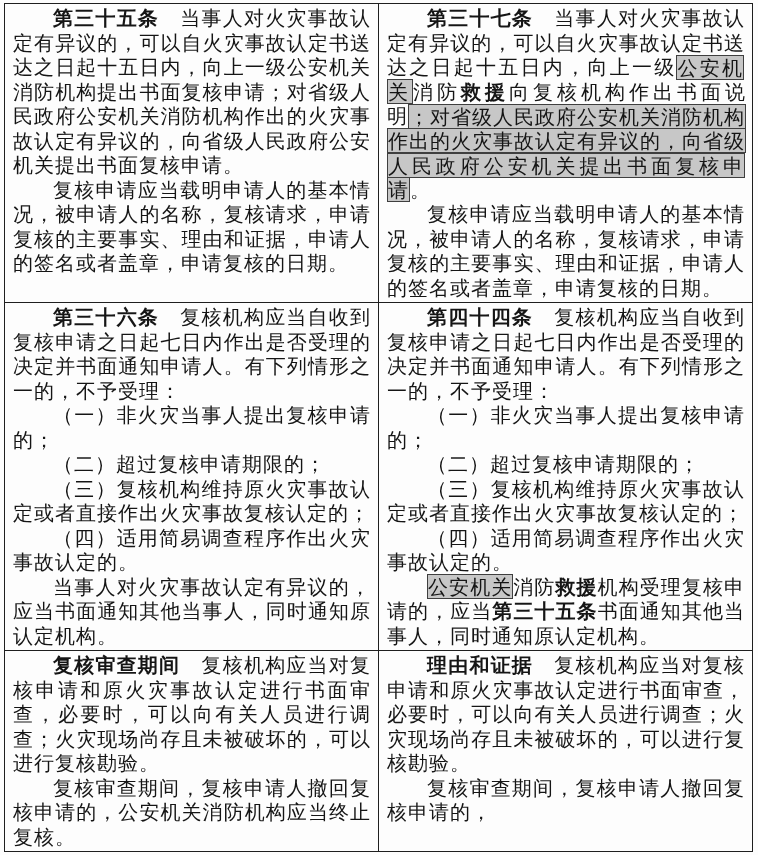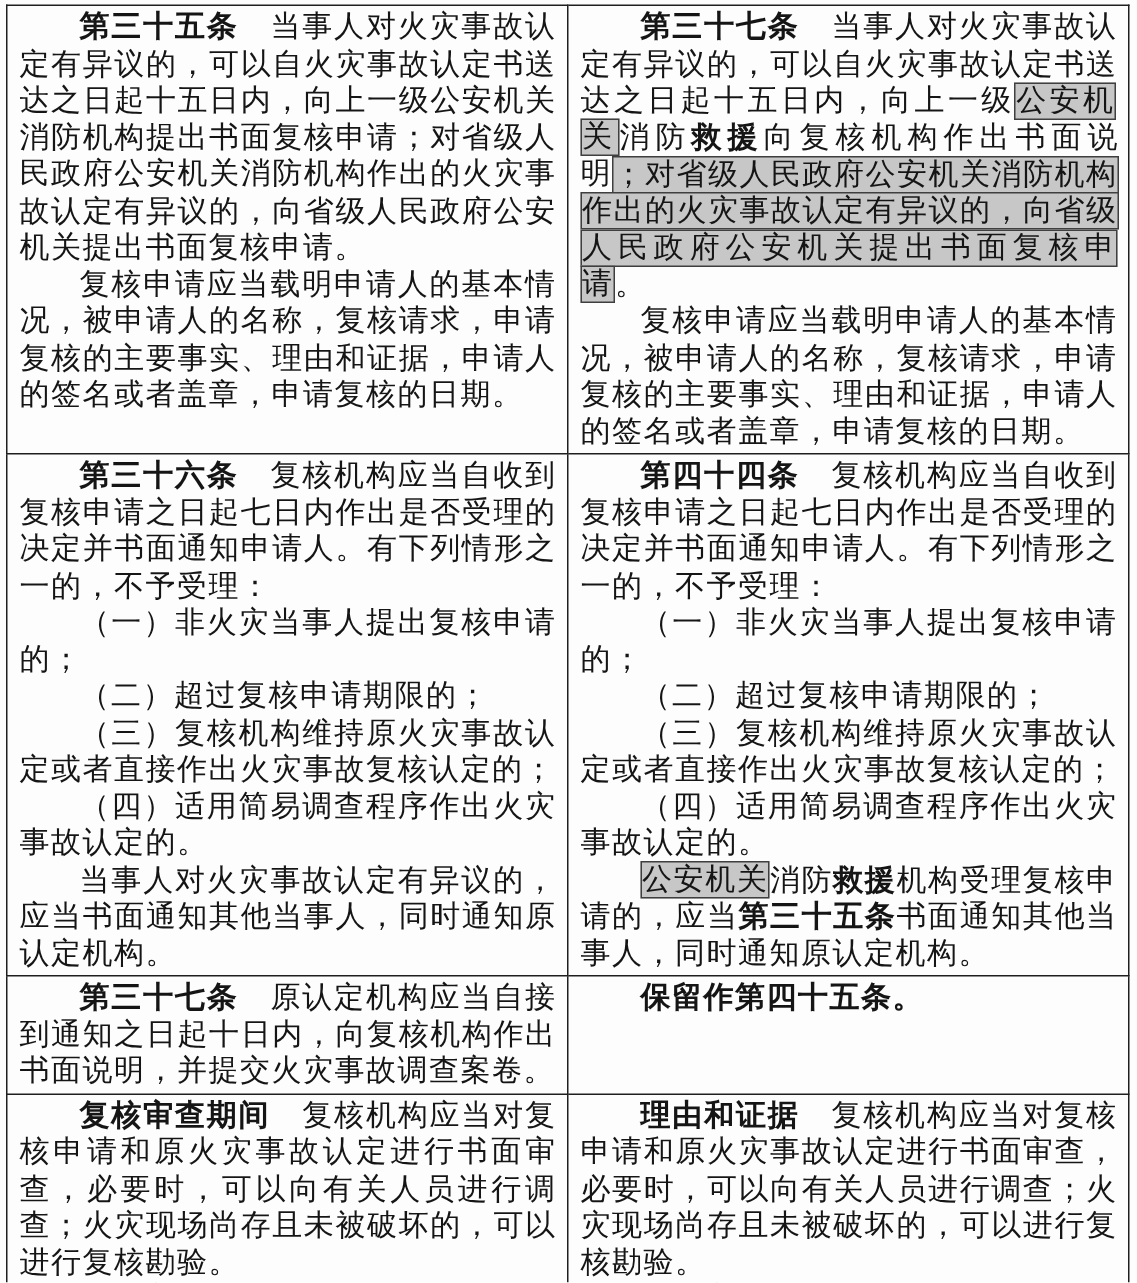--- a/index.html
+++ b/index.html
@@ -85,28 +85,20 @@
             <p class="par"><span class="b">第四十四条</span><span>　复核机构应当自收到复核申请之日起七日内作出是否受理的决定并书面通知申请人。有下列情形之一的，不予受理：</span></p>
             <p class="par"><span>（一）非火灾当事人提出复核申请的；</span></p>
             <p class="par"><span>（二）超过复核申请期限的；</span></p>
             <p class="par"><span>（三）复核机构维持原火灾事故认定或者直接作出火灾事故复核认定的；</span></p>
             <p class="par"><span>（四）适用简易调查程序作出火灾事故认定的。</span></p>
             <p class="par"><span class="hl">公安机关</span><span>消防</span><span class="b">救援</span><span>机构受理复核申请的，应当</span><span class="b">第三十五条</span><span>书面通知其他当事人，同时通知原认定机构。</span></p>
           </td>
         </tr>
         <tr>
           <td>
-            <p class="par"><span class="b">第三十七条</span><span>　原认定机构应当自接到通知之日起十日内，向复核机构作出书面说明，并提交火灾事故调查案卷。</span></p>
-          </td>
-          <td>
-            <p class="par"><span class="b">保留作第四十五条。</span></p>
-          </td>
-        </tr>
-        <tr>
-          <td>
             <p class="par"><span class="b">复核审查期间</span><span>　复核机构应当对复核申请和原火灾事故认定进行书面审查，必要时，可以向有关人员进行调查；火灾现场尚存且未被破坏的，可以进行复核勘验。</span></p>
             <p class="par"><span>复核审查期间，复核申请人撤回复核申请的，公安机关消防机构应当终止复核。</span></p>
           </td>
           <td>
             <p class="par"><span class="b">理由和证据</span><span>　复核机构应当对复核申请和原火灾事故认定进行书面审查，必要时，可以向有关人员进行调查；火灾现场尚存且未被破坏的，可以进行复核勘验。</span></p>
             <p class="par"><span>复核审查期间，复核申请人撤回复核申请的，</span></p>
           </td>
         </tr>
       </tbody>
   </table>

